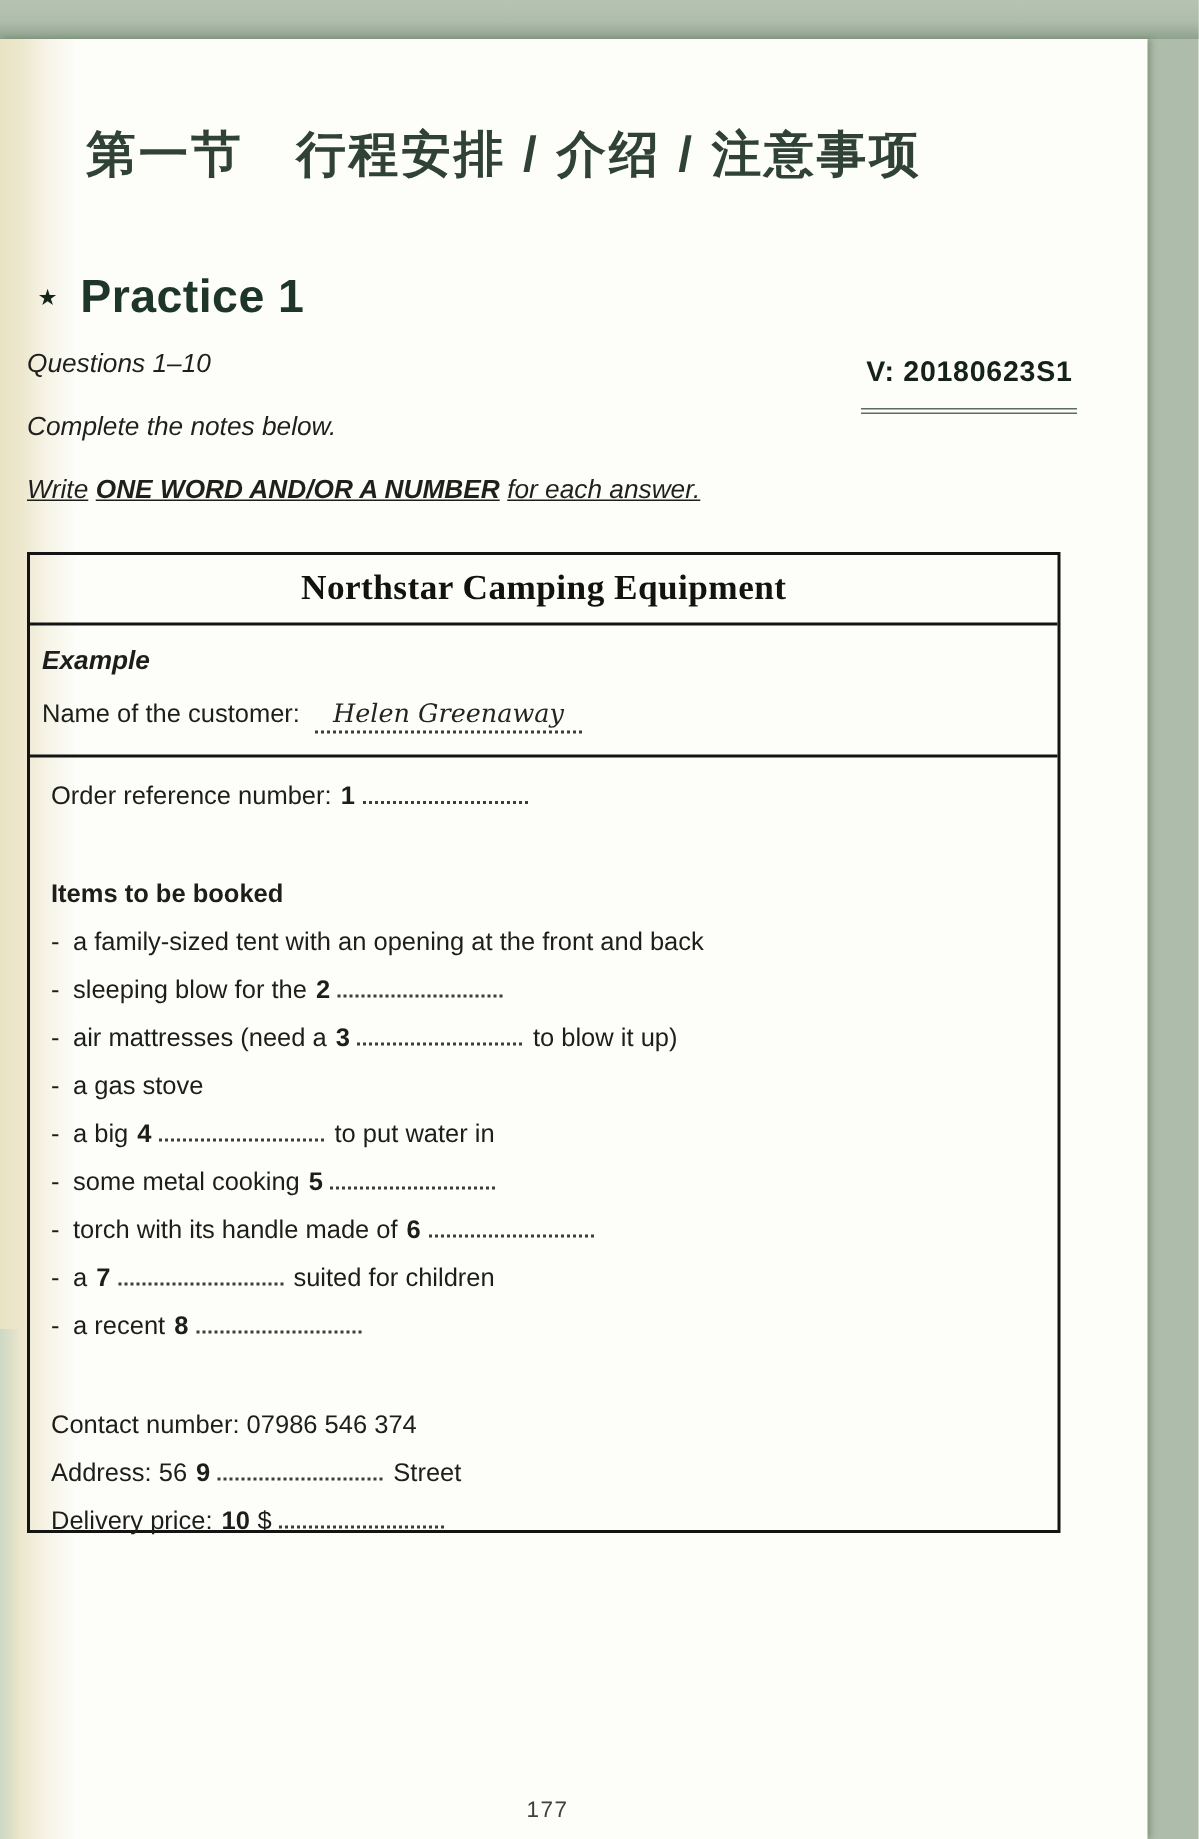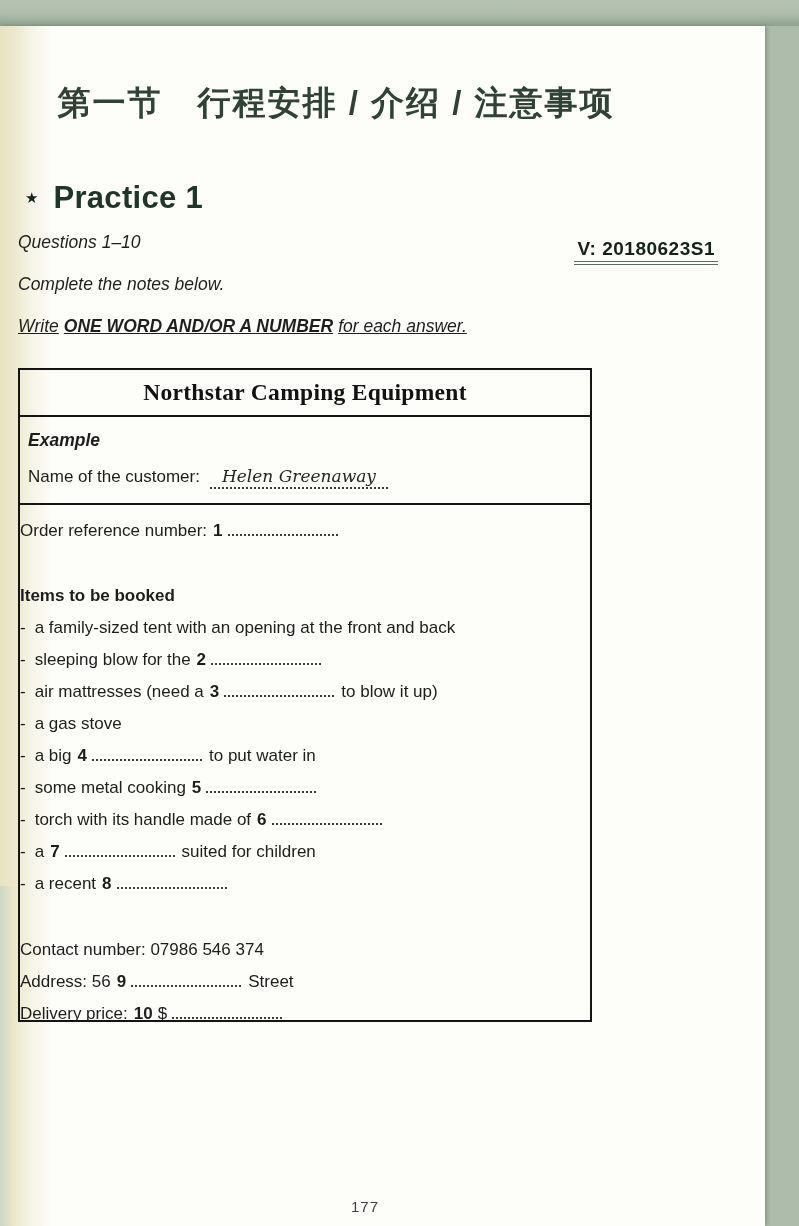--- a/index.html
+++ b/index.html
@@ -47,44 +47,44 @@
   .iline { position:absolute; left:18px; font-style:italic; font-size:17.5px; color:#1f1f1d; }
   .q-range   { top:206px; }
   .complete  { top:248px; }
   .write     { top:290px;text-decoration:underline; }
   .write .wseg { margin-right:5px; }
   .write .wbold { font-weight:bold; margin-right:5px; }
 
   .vcode {
     position:absolute; top:212px; right:47px;
     font-size:19px; font-weight:bold; letter-spacing:.5px; color:#15221a;
-    border-bottom:4px double #5c6c61; padding:0 3px 1px;
+    border-bottom:4px double #5c6c61; padding:0 3px 12px;
   }
 
   .notes-box {
-    position:absolute; top:342px; left:18px; width:574px; height:654px;
+    position:absolute; top:342px; left:18px; width:689px; height:654px;
     border:2px solid #141414; background:transparent;
     color:#1d1d1b; font-size:17px;
   }
   .box-title-row {
     height:47px; display:flex; align-items:center; justify-content:center;
     border-bottom:2px solid #141414;
     font-family:"Liberation Serif", serif;
     font-weight:bold; font-size:23.5px; letter-spacing:.3px; color:#121210;
   }
   .example-section { padding:13px 8px 14px; border-bottom:2px solid #141414; }
   .example-label { font-weight:bold; font-style:italic; font-size:17.5px; }
   .example-row { margin-top:15px; }
   .example-blank {
     display:inline-block; width:178px; margin-left:10px;
     border-bottom:2px dotted #3c3c3a; text-align:center;
     font-family:"DejaVu Serif", serif; font-style:italic; font-size:17px;
     padding-bottom:1px; color:#242422;
   }
-  .main-section { padding:16px 0 0; }
+  .main-section { padding:16px 14px 0; }
   .row { line-height:19px; margin-bottom:13px; }
   .num { font-weight:bold; margin-left:6px; }
   .dots {
     display:inline-block; width:110px; height:13px;
     border-bottom:2px dotted #3c3c3a; margin-left:5px;
   }
   .dots.mid { margin-right:7px; }
   .items-heading { font-weight:bold; margin-top:46px; margin-bottom:13px; line-height:19px; }
   .item .dash { display:inline-block; margin-right:9px; }
   .contact-row { margin-top:47px; }

